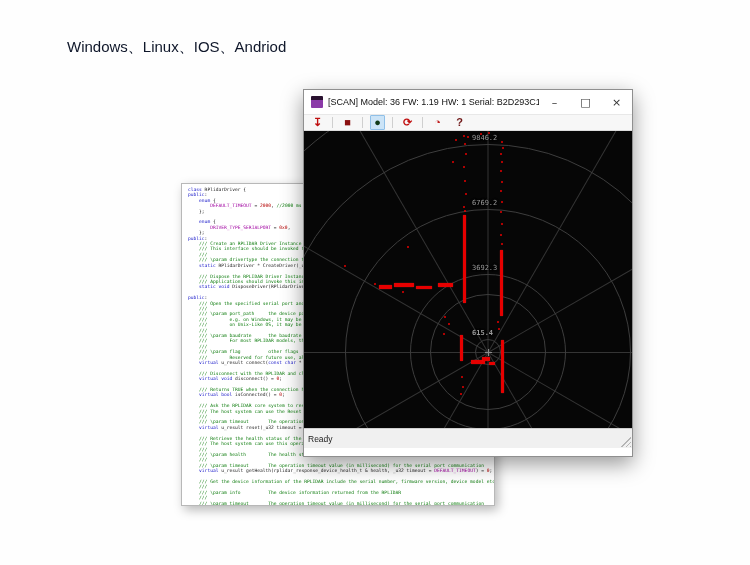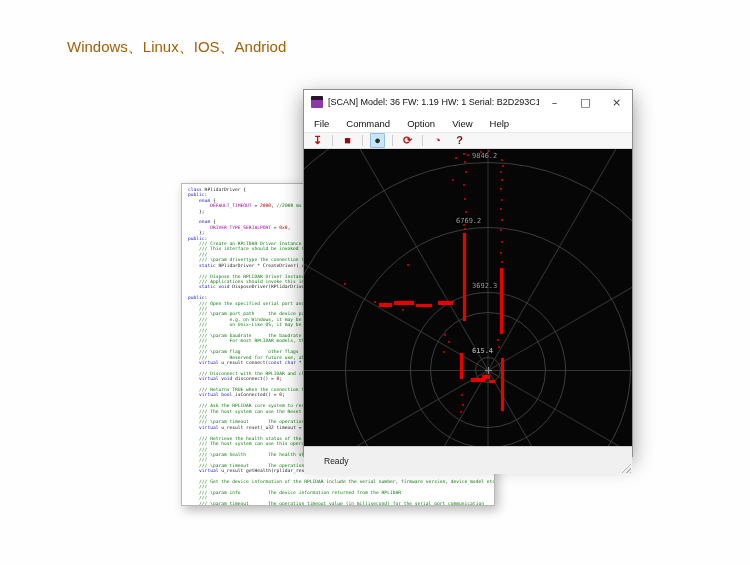--- a/index.html
+++ b/index.html
@@ -2,21 +2,21 @@
 <html><head>
 <meta charset="utf-8">
 <style>
   * { margin:0; padding:0; box-sizing:border-box; }
   html,body { width:750px; height:565px; background:#fefefe; overflow:hidden;
               font-family:"Liberation Sans", sans-serif; }
   .stage { position:relative; width:750px; height:565px; }
 
   
   .page-title { position:absolute; left:66px; top:5px; font-size:26px; color:#4d4d4d; font-weight:400; letter-spacing:0.5px; }
-  .page-subtitle { position:absolute; left:67px; top:38px; font-size:15px; color:#a16207; }
+  .page-subtitle { position:absolute; left:67px; top:38px; font-size:15px; color:#0f172a; }
 
   
   .code-window { position:absolute; left:181px; top:183px; width:314px; height:323px;
                  background:#ffffff; border:1px solid #b8b8b8;
                  box-shadow:3px 4px 10px rgba(0,0,0,0.28); overflow:hidden; }
   .code-content { position:absolute; left:6px; top:3px; right:0; bottom:0;
                   font-family:"DejaVu Sans Mono", monospace; font-size:4.6px; overflow:hidden; }
   .code-line { height:5.42px; line-height:5.42px; white-space:pre; }
   .sk { color:#1414c8; } 
   .sc { color:#0a7a0a; } 
@@ -51,22 +51,22 @@
   .range-label { position:absolute; width:44px; text-align:left;
                  font-family:"DejaVu Sans Mono", monospace; font-size:7px; color:#9b9b9b;
                  text-shadow:0 0 2px #000, 0 0 2px #000; }
   .wall { position:absolute; background:#e60000; border-radius:1px; box-shadow:0 0 1px #ff3030; }
   .dot { position:absolute; width:2px; height:2px; background:#e60000; border-radius:50%; }
   .center-mark { position:absolute; width:7px; height:7px; }
   .center-mark::before, .center-mark::after { content:""; position:absolute; background:#8a8a8a; }
   .center-mark::before { left:3px; top:0; width:1px; height:7px; }
   .center-mark::after { left:0; top:3px; width:7px; height:1px; }
 
-  .statusbar { height:28px; background:#f0f0f0; border-top:1px solid #cfcfcf;
-               display:flex; align-items:center; font-size:8.5px; color:#222; padding-left:20px; position:relative; }
+  .statusbar { height:20px; background:#f0f0f0; border-top:1px solid #cfcfcf;
+               display:flex; align-items:center; font-size:8.5px; color:#222; padding-left:4px; position:relative; }
   .grip { position:absolute; right:1px; bottom:1px; width:10px; height:10px;
           background:
             linear-gradient(135deg, transparent 0 50%, #b5b5b5 50% 58%, transparent 58% 72%, #b5b5b5 72% 80%, transparent 80% 93%, #b5b5b5 93% 100%); }
 </style>
 </head>
 <body>
 
 <div class="stage">
 
   <div class="page-subtitle">Windows、Linux、IOS、Andriod</div>
@@ -140,27 +140,20 @@
     <div class="titlebar">
       <div class="app-icon"></div>
       <div class="titlebar-text">[SCAN] Model: 36 FW: 1.19 HW: 1 Serial: B2D293C1E183...</div>
       <div class="winbtns">
         <div class="winbtn">–</div>
         <div class="winbtn">□</div>
         <div class="winbtn">×</div>
       </div>
     </div>
 
-    <div class="menubar">
-      <span>File</span>
-      <span>Command</span>
-      <span>Option</span>
-      <span>View</span>
-      <span>Help</span>
-    </div>
 
     <div class="toolbar" id="toolbar">
         <div class="tbtn">
           <span style="color: rgb(192, 16, 16); font-weight: bold;">↧</span>
         </div>
         <div class="tsep"></div>
         <div class="tbtn">
           <span style="color: rgb(138, 16, 16); font-weight: bold;">■</span>
         </div>
         <div class="tsep"></div>
@@ -186,21 +179,21 @@
         <div class="spoke" style="left: -166px; top: 221px; transform: rotate(60deg);"></div>
         <div class="spoke" style="left: -166px; top: 221px; transform: rotate(90deg);"></div>
         <div class="spoke" style="left: -166px; top: 221px; transform: rotate(120deg);"></div>
         <div class="spoke" style="left: -166px; top: 221px; transform: rotate(150deg);"></div>
         <div class="ring" style="left: 171px; top: 208px; width: 26px; height: 26px;"></div>
         <div class="range-label" style="left: 168px; top: 198px; font-weight: bold;">615.4</div>
         <div class="ring" style="left: 126px; top: 163px; width: 116px; height: 116px;"></div>
         <div class="ring" style="left: 106px; top: 143px; width: 156px; height: 156px;"></div>
         <div class="range-label" style="left: 168px; top: 133px;">3692.3</div>
         <div class="ring" style="left: 41px; top: 78px; width: 286px; height: 286px;"></div>
-        <div class="range-label" style="left: 152px; top: 68px;">6769.2</div>
+        <div class="range-label" style="left: 168px; top: 68px;">6769.2</div>
         <div class="ring" style="left: -24px; top: 13px; width: 416px; height: 416px;"></div>
         <div class="range-label" style="left: 168px; top: 3px;">9846.2</div>
         <div class="ring" style="left: -89px; top: -52px; width: 546px; height: 546px;"></div>
         <div class="center-mark" style="left: 181px; top: 218px;"></div>
         <div class="wall" style="left: 159px; top: 84px; width: 3px; height: 88px;"></div>
         <div class="wall" style="left: 196px; top: 119px; width: 3px; height: 66px;"></div>
         <div class="wall" style="left: 197px; top: 209px; width: 3px; height: 53px;"></div>
         <div class="wall" style="left: 156px; top: 204px; width: 3px; height: 26px;"></div>
         <div class="wall" style="left: 75px; top: 154px; width: 13px; height: 4px;"></div>
         <div class="wall" style="left: 90px; top: 152px; width: 20px; height: 4px;"></div>

